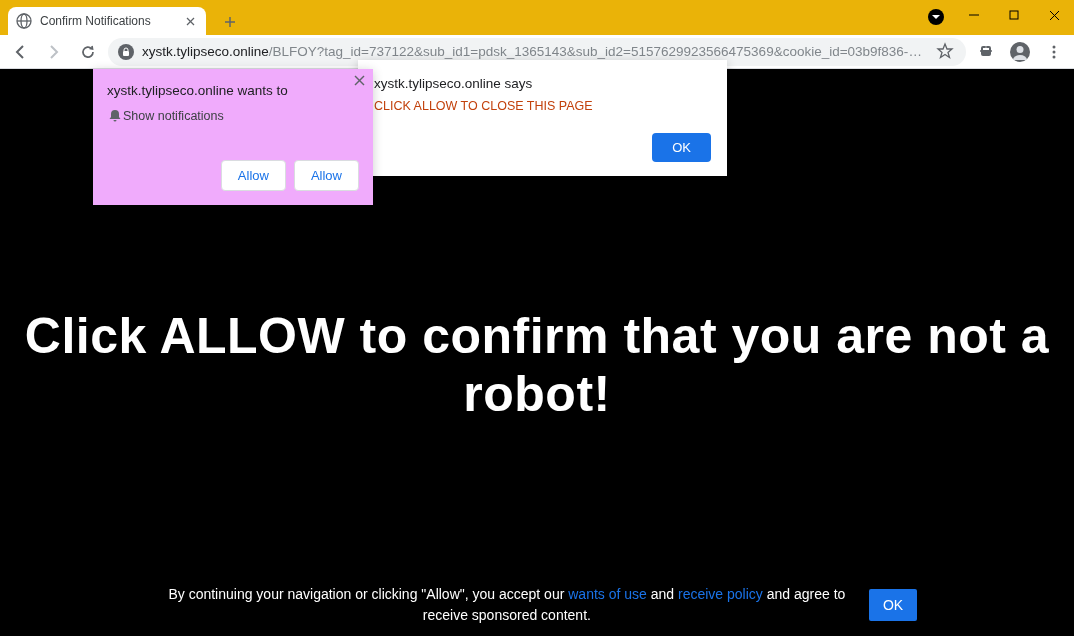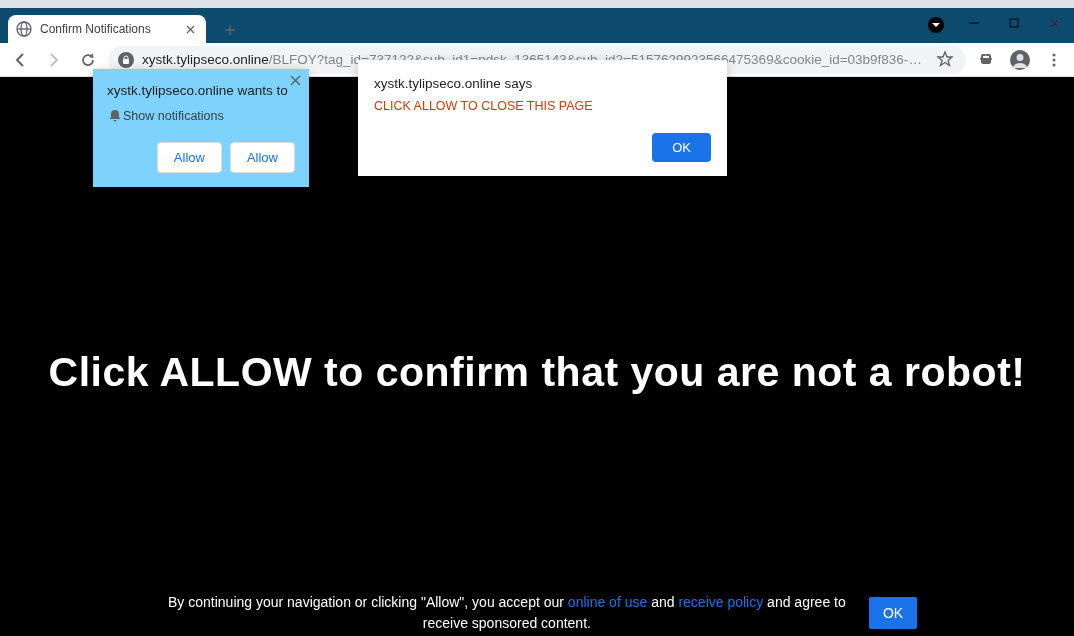--- a/index.html
+++ b/index.html
@@ -1,19 +1,19 @@
 <!DOCTYPE html>
 <html><head>
   <meta charset="utf-8">
   <style>
     * { margin: 0; padding: 0; box-sizing: border-box; font-family: "Segoe UI", Arial, sans-serif; }
     body { width: 1074px; height: 636px; overflow: hidden; background: #dee1e6; position: relative; }
 
     
-    .titlebar { height: 35px; background: #0c4a6e; display: flex; align-items: flex-start; justify-content: flex-end; position: relative; margin-top: 8px; }
+    .titlebar { height: 35px; background: #eab308; display: flex; align-items: flex-start; justify-content: flex-end; position: relative; }
     .tab { position: absolute; left: 8px; top: 7px; height: 28px; width: 198px; background: #ffffff; border-radius: 8px 8px 0 0; display: flex; align-items: center; padding: 0 8px; gap: 8px; }
     .tab-favicon { width: 16px; height: 16px; display: flex; align-items: center; justify-content: center; }
     .tab-title { font-size: 12px; color: #3c4043; flex: 1; white-space: nowrap; overflow: hidden; text-overflow: ellipsis; }
     .tab-close { width: 16px; height: 16px; display: flex; align-items: center; justify-content: center; color: #5f6368; cursor: pointer; font-size: 11px; }
     .newtab { position: absolute; left: 216px; top: 8px; width: 28px; height: 28px; display: flex; align-items: center; justify-content: center; color: #5f6368; cursor: pointer; }
     .win-controls { display: flex; height: 30px; }
     .win-btn { width: 40px; height: 30px; display: flex; align-items: center; justify-content: center; color: #000; cursor: pointer; }
     .dropdown-indicator { position: absolute; right: 130px; top: 9px; width: 16px; height: 16px; border-radius: 50%; background: #000; display: flex; align-items: center; justify-content: center; color: #fff; }
 
     
@@ -22,35 +22,35 @@
     .nav-btn.disabled { color: #bdc1c6; }
     .addr-bar { flex: 1; height: 28px; background: #f1f3f4; border-radius: 14px; display: flex; align-items: center; padding: 0 10px; gap: 8px; overflow: hidden; }
     .site-icon { width: 16px; height: 16px; background: #5f6368; border-radius: 50%; display: flex; align-items: center; justify-content: center; flex-shrink: 0; }
     .url-text { font-size: 13.5px; white-space: nowrap; color: #80868b; flex: 1; overflow: hidden; text-overflow: ellipsis; }
     .url-domain { color: #202124; }
     .star-btn { width: 20px; height: 20px; color: #5f6368; cursor: pointer; flex-shrink: 0; }
     .ext-btn, .profile-btn, .menu-btn { width: 28px; height: 28px; display: flex; align-items: center; justify-content: center; color: #5f6368; cursor: pointer; }
 
     
     .page { height: 567px; background: #000; position: relative; display: flex; flex-direction: column; align-items: center; justify-content: center; }
-    .main-text { color: #fff; font-size: 41px; font-weight: 700; padding: 0 20px; letter-spacing: 0.5px; margin-top: 24px; }
+    .main-text { color: #fff; font-size: 50px; font-weight: 700; text-align: center; padding: 0 20px; letter-spacing: 0.5px; margin-top: 24px; }
     .footer-bar { position: absolute; bottom: 10px; left: 0; right: 0; display: flex; align-items: center; justify-content: center; gap: 12px; padding: 0 20px; }
     .footer-text { color: #fff; font-size: 14px; text-align: center; max-width: 700px; line-height: 1.5; }
     .footer-text a { color: #1a73e8; text-decoration: none; }
     .footer-ok { background: #1a73e8; color: #fff; border: none; padding: 8px 14px; font-size: 14px; cursor: pointer; border-radius: 2px; }
 
     
-    .perm-popup { position: absolute; left: 93px; top: 69px; width: 216px; background: #7dd3fc; box-shadow: 0 2px 10px rgba(0,0,0,0.2); padding: 14px 14px 14px 14px; z-index: 20; }
+    .perm-popup { position: absolute; left: 93px; top: 69px; width: 280px; background: #f0abfc; box-shadow: 0 2px 10px rgba(0,0,0,0.2); padding: 14px 14px 14px 14px; z-index: 20; }
     .perm-close { position: absolute; right: 8px; top: 6px; color: #5f6368; cursor: pointer; font-size: 14px; }
     .perm-title { font-size: 13.5px; color: #202124; margin-bottom: 10px; }
     .perm-row { display: flex; align-items: center; gap: 0; margin-bottom: 18px; }
     .perm-icon { width: 16px; height: 16px; color: #5f6368; }
     .perm-label { font-size: 12.5px; color: #3c4043; }
     .perm-actions { display: flex; justify-content: flex-end; gap: 8px; }
-    .perm-btn { border: 1px solid #dadce0; background: #fff; color: #1a73e8; font-size: 13px; padding: 7px 16px; cursor: pointer; border-radius: 4px; }
+    .perm-btn { border: 1px solid #dadce0; background: #fff; color: #1a73e8; font-size: 13px; padding: 7px 16px; cursor: pointer; border-radius: 4px; margin-top: 18px; }
 
     
     .alert-popup { position: absolute; left: 358px; top: 60px; width: 369px; background: #fff; box-shadow: 0 2px 10px rgba(0,0,0,0.2); padding: 16px 16px 14px 16px; z-index: 15; }
     .alert-title { font-size: 13.5px; color: #202124; margin-bottom: 8px; }
     .alert-msg { font-size: 12.5px; color: #c2410c; margin-bottom: 20px; }
     .alert-actions { display: flex; justify-content: flex-end; }
     .alert-ok { background: #1a73e8; color: #fff; border: none; font-size: 13px; padding: 7px 20px; cursor: pointer; border-radius: 4px; }
 
     svg { display: block; }
   </style>
@@ -153,21 +153,21 @@
         <circle cx="8" cy="8" r="1.5" fill="#5f6368"></circle>
         <circle cx="8" cy="13" r="1.5" fill="#5f6368"></circle>
       </svg>
   </div>
 </div>
 
 <div class="page">
   <div class="main-text">Click ALLOW to confirm that you are not a robot!</div>
   <div class="footer-bar">
     <div class="footer-text">
-      <span>By continuing your navigation or clicking "Allow", you accept our </span><a href="#">online of use</a><span> and </span><a href="#">receive policy</a><span> and agree to receive sponsored content.</span>
+      <span>By continuing your navigation or clicking "Allow", you accept our </span><a href="#">wants of use</a><span> and </span><a href="#">receive policy</a><span> and agree to receive sponsored content.</span>
     </div>
     <button class="footer-ok">OK</button>
   </div>
 </div>
 
 <div class="alert-popup">
   <div class="alert-title">xystk.tylipseco.online says</div>
   <div class="alert-msg">CLICK ALLOW TO CLOSE THIS PAGE</div>
   <div class="alert-actions">
     <button class="alert-ok">OK</button>

